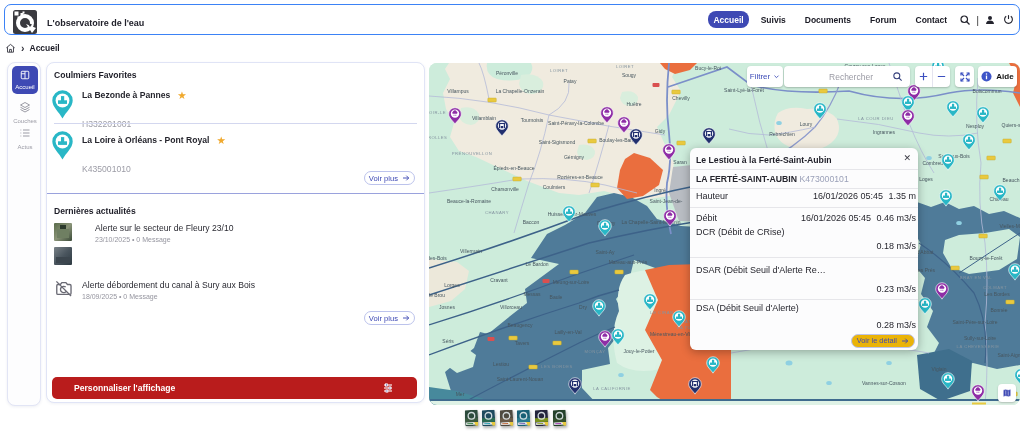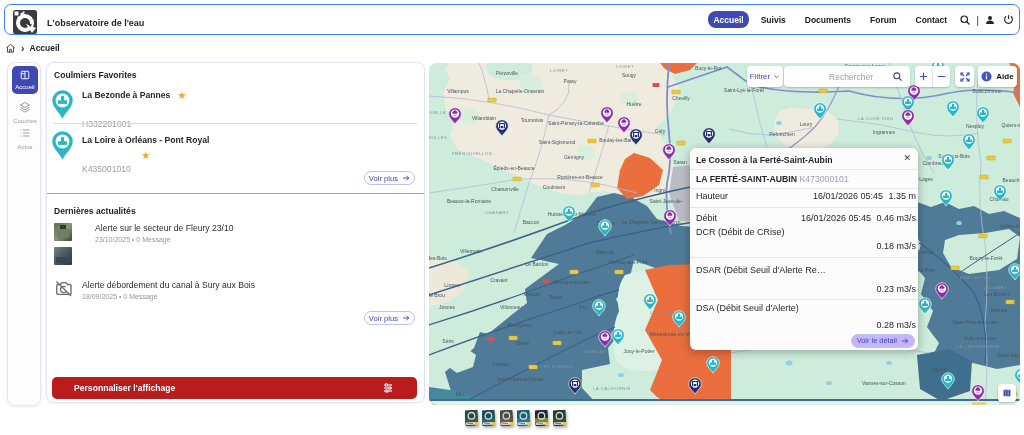--- a/index.html
+++ b/index.html
@@ -41,21 +41,21 @@
 #map { position:absolute; left:429px; top:63px; width:591px; height:342px; border-radius:8px; overflow:hidden; background:#cdecdb; }
 .mapctl { position:absolute; background:#fff; border-radius:4px; box-shadow:0 1px 2px rgba(0,0,0,.22); display:flex; align-items:center; justify-content:center; }
 
 #popup { position:absolute; left:261px; top:85px; width:228px; height:202px; background:#fcfcfd; border-radius:6px; box-shadow:0 2px 10px rgba(0,0,0,.3); font-size:9px; color:#26262e; }
 #popup .title { position:absolute; left:6px; top:7px; font-size:8.7px; font-weight:bold; color:#1e1e28; }
 #popup .x { position:absolute; right:7px; top:5px; font-size:9px; color:#3a3a44; }
 #popup .ln { position:absolute; left:0; right:0; height:1px; background:#e6e6ea; }
 #popup .lbl { position:absolute; left:6px; }
 #popup .dt { position:absolute; }
 #popup .vl { position:absolute; }
-#voirdetail { position:absolute; right:3px; bottom:2px; display:flex; align-items:center; gap:4px; border:1px solid #bcc3ec; border-radius:8px; padding:0 5px; height:14.5px; font-size:7.4px; color:#3e49b4; background:#c4b5fd; }
+#voirdetail { position:absolute; right:3px; bottom:2px; display:flex; align-items:center; gap:4px; border:1px solid #bcc3ec; border-radius:8px; padding:0 5px; height:14.5px; font-size:7.4px; color:#3e49b4; background:#eab308; }
 
 .thumb { position:absolute; box-shadow:1px 2px 3px rgba(0,0,0,.3); transform:rotate(-2deg); }
 </style>
 </head>
 <body>
 
 <div id="header">
   <svg id="logo" viewBox="0 0 24 24">
     <rect x="0" y="0" width="24" height="24" rx="2.5" fill="#3a3a3f"></rect>
     <rect x="1.5" y="1.5" width="4" height="4" fill="#fff"></rect>
@@ -155,21 +155,21 @@
   <div class="hr1" style="top:60px;"></div>
   <div class="station" style="top:68px;">
     <svg width="21" height="30" viewBox="-10.5 -10.5 21 30">
       <path d="M 0 18 C -3.4 11.5 -10.2 6.5 -10.2 0 A 10.2 10.2 0 1 1 10.2 0 C 10.2 6.5 3.4 11.5 0 18 Z" fill="#29b7c6"></path>
       <circle cx="0" cy="0" r="6.9" fill="#fff"></circle>
       <rect x="-1.5" y="-4.4" width="3.2" height="5" fill="#29b7c6"></rect>
       <rect x="-4.5" y="-0.2" width="9" height="3.6" fill="#29b7c6"></rect>
     </svg>
   </div>
   <div class="station" style="top:73px; left:35px;">
-    <div style="display:flex;align-items:center;gap:7px;height:9px;flex-direction:column;">
+    <div style="display:flex;align-items:center;gap:7px;height:9px;">
         <span class="name">La Loire à Orléans - Pont Royal</span>
         <span class="star">★</span>
       </div>
     <div class="code">K435001010</div>
   </div>
   <div class="voirplus" style="top:108px; right:9px;">Voir plus <svg width="8" height="8" viewBox="0 0 24 24" fill="none" stroke="#3e49b4" stroke-width="2.8">
         <line x1="3" y1="12" x2="20" y2="12"></line>
         <path d="M13 5 L20 12 L13 19"></path>
       </svg></div>
   <div class="hr2" style="top:130px;"></div>
@@ -687,21 +687,21 @@
   <div class="mapctl" style="left:549px; top:3px; width:39px; height:21px; gap:4px;">
       <svg width="11" height="11" viewBox="0 0 24 24">
         <circle cx="12" cy="12" r="11" fill="#3e55c8"></circle>
         <rect x="10.6" y="10" width="2.8" height="8" fill="#fff"></rect>
         <circle cx="12" cy="6.5" r="1.7" fill="#fff"></circle>
       </svg>
       <span style="font-size:8px;font-weight:bold;color:#111;">Aide</span>
     </div>
   
   <div id="popup">
-    <div class="title">Le Cosson à la Ferté-Saint-Aubin</div>
+    <div class="title">Le Lestiou à la Ferté-Saint-Aubin</div>
     <div class="x">✕</div>
     <div class="ln" style="top:21px;"></div>
     <div class="lbl" style="top:26px;font-weight:bold;font-size:8.7px;">LA FERTÉ-SAINT-AUBIN <span style="font-weight:normal;color:#9aa0b8;">K473000101</span></div>
     <div class="ln" style="top:40px;"></div>
     <div class="lbl" style="top:43px;">Hauteur</div>
     <div class="dt" style="top:43px;right:35px;">16/01/2026 05:45</div>
     <div class="vl" style="top:43px;right:2px;">1.35 m</div>
     <div class="ln" style="top:59px;"></div>
     <div class="lbl" style="top:65px;">Débit</div>
     <div class="dt" style="top:65px;right:47px;">16/01/2026 05:45</div>

